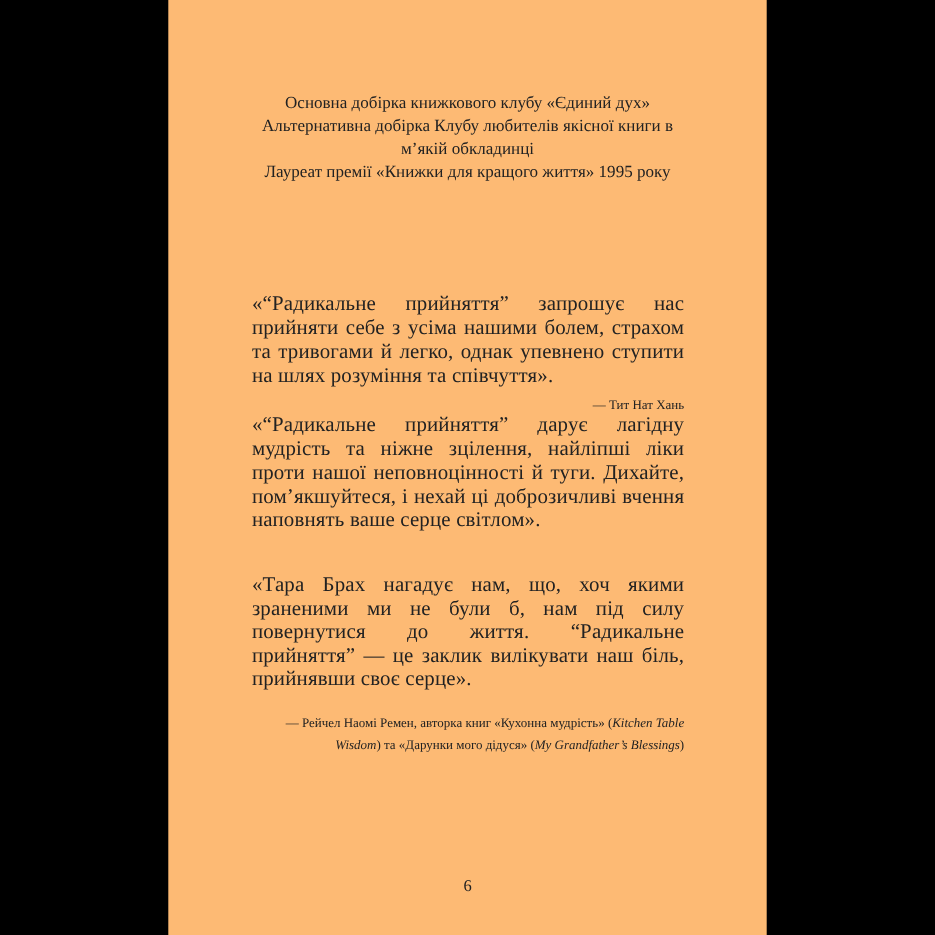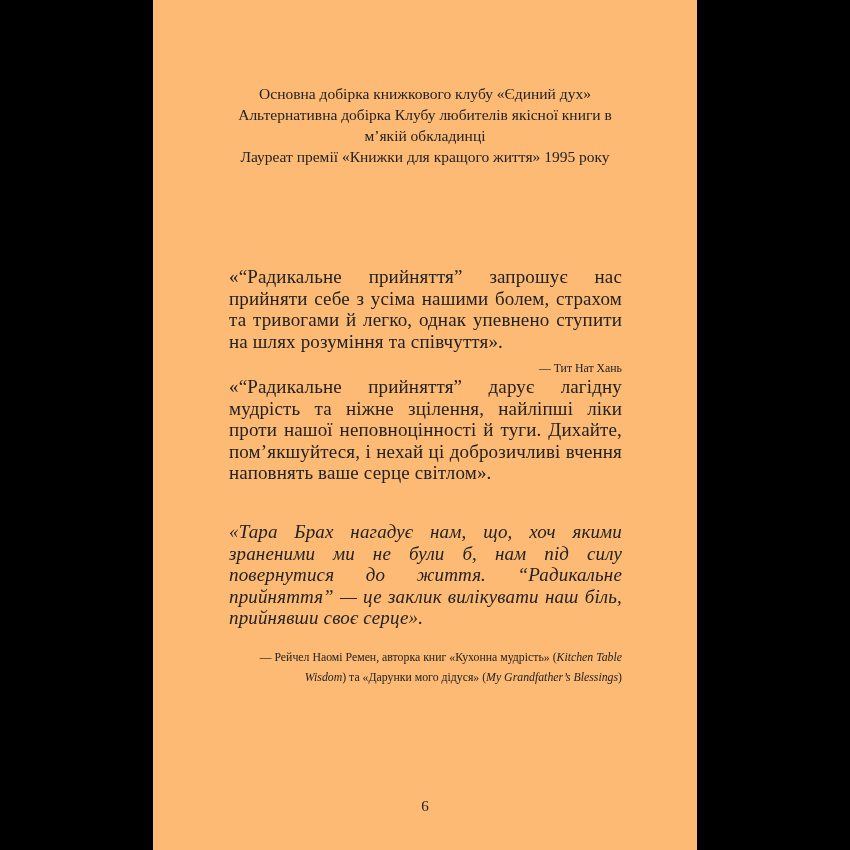--- a/index.html
+++ b/index.html
@@ -21,18 +21,18 @@
     <div>Основна добірка книжкового клубу «Єдиний дух»</div>
     <div>Альтернативна добірка Клубу любителів якісної книги в м’якій обкладинці</div>
     <div>Лауреат премії «Книжки для кращого життя» 1995 року</div>
   </div>
 
   <div class="quote" style="top:266px;">«“Радикальне прийняття” запрошує нас прийняти себе з усіма нашими болем, страхом та тривогами й легко, однак упевнено ступити на шлях розуміння та співчуття».</div>
   <div class="attr" style="top:347px;margin-top:11px;">— Тит Нат Хань</div>
 
   <div class="quote" style="top:364px;margin-top:12px;">«“Радикальне прийняття” дарує лагідну мудрість та ніжне зцілення, найліпші ліки проти нашої неповно­цінності й туги. Дихайте, пом’якшуйтеся, і нехай ці доброзичливі вчення наповнять ваше серце світлом».</div>
 
-  <div class="quote" style="top:521px;font-style:italic;">«Тара Брах нагадує нам, що, хоч якими зраненими ми не були б, нам під силу повернутися до життя. “Ради­кальне прийняття” — це заклик вилікувати наш біль, прийнявши своє серце».</div>
+  <div class="quote" style="top:521px;">«Тара Брах нагадує нам, що, хоч якими зраненими ми не були б, нам під силу повернутися до життя. “Ради­кальне прийняття” — це заклик вилікувати наш біль, прийнявши своє серце».</div>
   <div class="attr" style="top:602px;margin-top:45px;"><span>— Рейчел Наомі Ремен, авторка книг «Кухонна мудрість» (</span><i>Kitchen Table Wisdom</i><span>) та «Дарунки мого дідуся» (</span><i>My Grandfather’s Blessings</i><span>)</span></div>
 
 
   <div class="pagenum">6</div>
 </div>
 
 </body></html>

